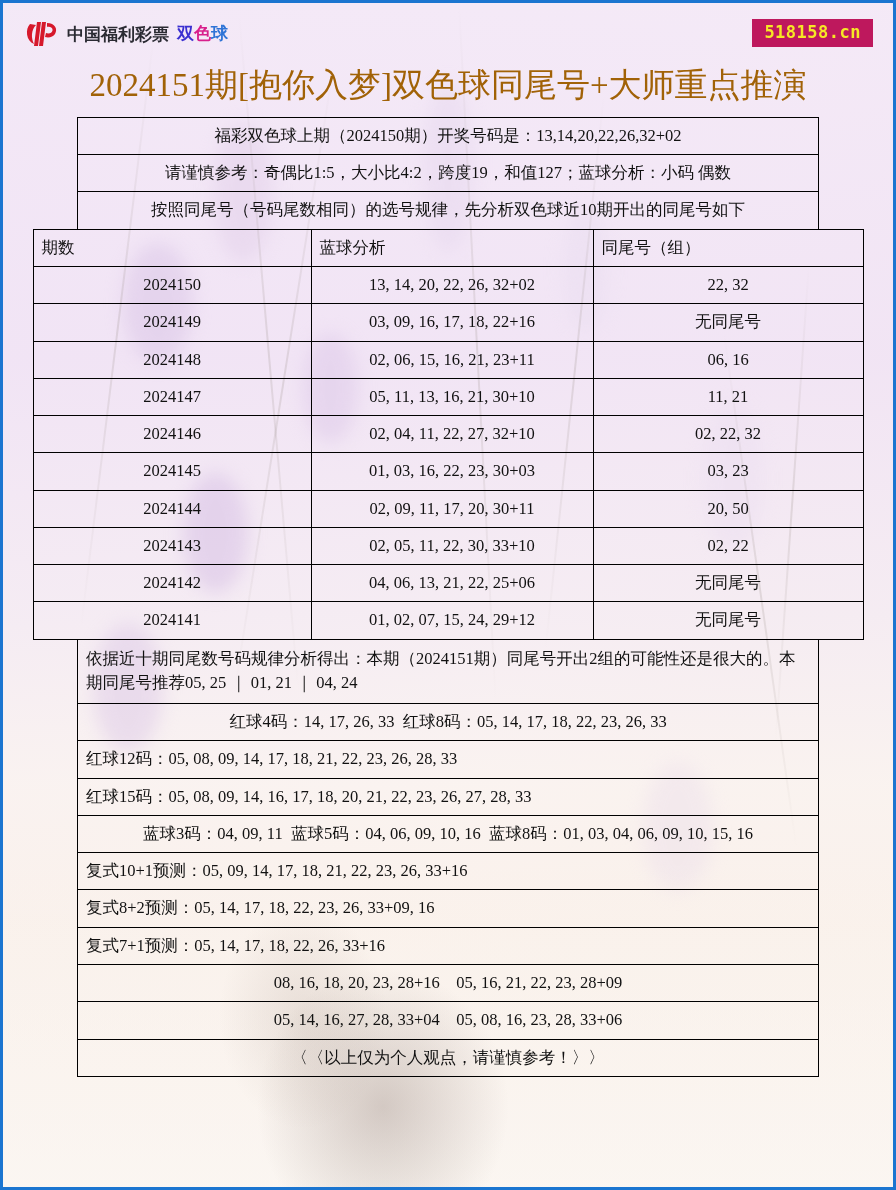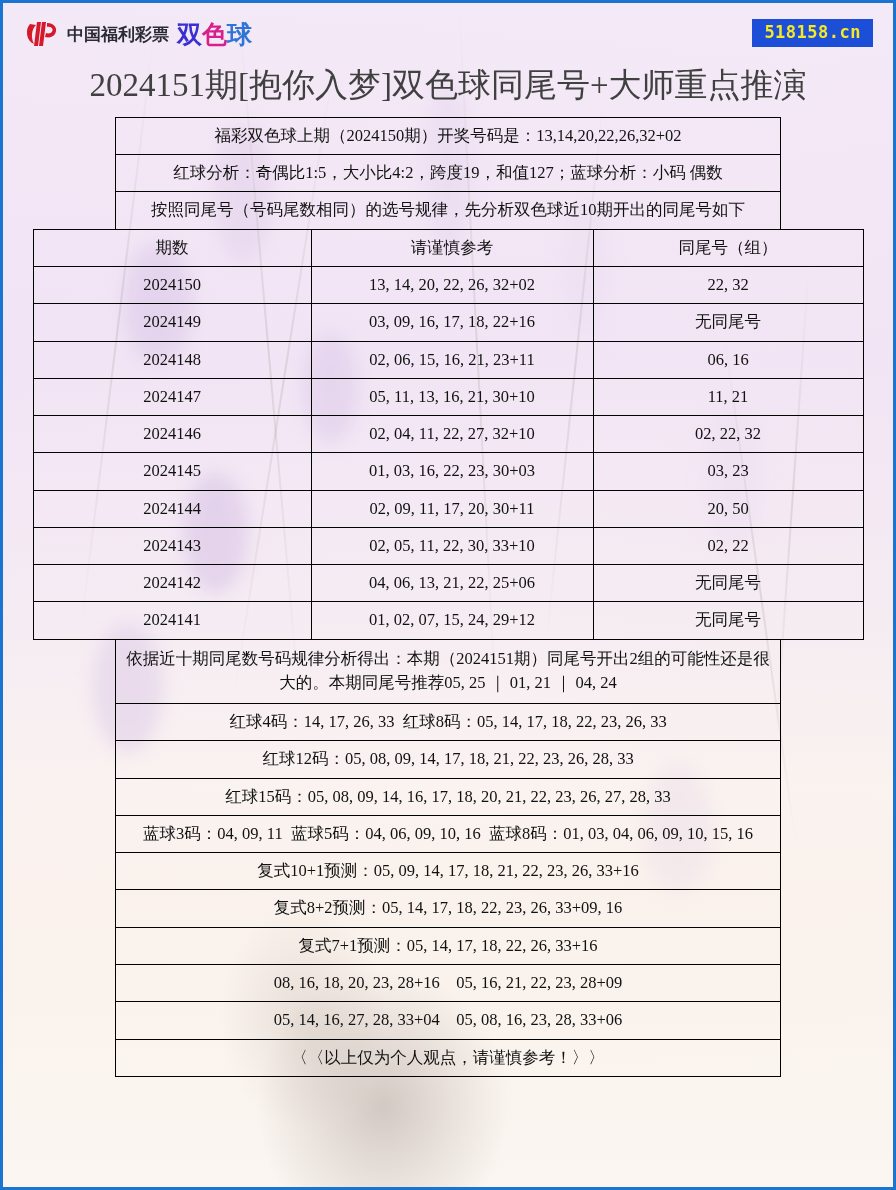--- a/index.html
+++ b/index.html
@@ -96,80 +96,80 @@
   .brand-cn {
     font-family: "DejaVu Sans", "Liberation Sans", sans-serif;
     font-size: 17px;
     font-weight: bold;
     color: #2b2b33;
     letter-spacing: 0px;
     line-height: 1;
     white-space: nowrap;
   }
   .brand-ssq {
-    font-family: Liberation Serif, serif;
-    font-size: 25px;
+    font-family: Liberation Mono, monospace;
+    font-size: 17px;
     font-weight: bold;
     line-height: 1;
     letter-spacing: 0px;
     white-space: nowrap;
     text-align: center;
   }
   .brand-ssq .c1 { color: #3a2fd0; }
   .brand-ssq .c2 { color: #d81f8c; }
   .brand-ssq .c3 { color: #2f74d6; }
 
   #site-badge {
-    background: #1d4ed8;
+    background: #be185d;
     color: #f6e825;
     font-family: "DejaVu Sans Mono", "Liberation Mono", monospace;
     font-size: 17px;
     font-weight: bold;
     letter-spacing: .5px;
     padding: 5px 12px 6px 12px;
     line-height: 1;
     margin-top: 2px;
   }
 
   
   #title {
     position: relative;
     z-index: 2;
     text-align: center;
     font-family: "Liberation Serif", "DejaVu Serif", serif;
     font-size: 33px;
     font-weight: normal;
-    color: #404040;
+    color: #a16207;
     letter-spacing: 0px;
     line-height: 1.15;
     padding: 4px 0 12px 0;
     white-space: nowrap;
   }
 
   
   .blk {
     position: relative;
     z-index: 2;
-    width: 666px;
+    width: 742px;
     margin: 0 auto;
     border-collapse: collapse;
     table-layout: fixed;
   }
   .blk td {
     border: 1px solid #000;
     padding: 7px 8px;
     font-size: 16.5px;
     color: #111;
     line-height: 1.35;
     background: transparent;
     font-family: "Liberation Serif", "DejaVu Serif", serif;
   }
   .ctr  { text-align: center; }
-  .lft  { text-align: center; padding-left: 10px; }
-  .hdr  { text-align: center; }
+  .lft  { text-align: left; padding-left: 10px; }
+  .hdr  { }
 
   
   #t-intro { }
   #t-main  { margin-top: -1px; }
   #t-concl { margin-top: -1px; }
   #t-rec   { margin-top: -1px; }
 
   .row-num   { font-size: 16.5px; }
 
   .spacer-bottom { height: 18px; }
@@ -222,38 +222,38 @@
   </div>
 
   <div id="title">2024151期[抱你入梦]双色球同尾号+大师重点推演</div>
 
   <table class="blk" id="t-intro">
     <tbody>
         <tr>
       <td class="ctr">福彩双色球上期（2024150期）开奖号码是：13,14,20,22,26,32+02</td>
     </tr>
     <tr>
-      <td class="ctr">红球分析：奇偶比1:5，大小比4:2，跨度19，和值127；蓝球分析：小码 偶数</td>
+      <td class="ctr">请谨慎参考：奇偶比1:5，大小比4:2，跨度19，和值127；蓝球分析：小码 偶数</td>
     </tr>
     <tr>
       <td class="ctr">按照同尾号（号码尾数相同）的选号规律，先分析双色球近10期开出的同尾号如下</td>
     </tr>
   </tbody>
     </table>
 
   <table class="blk" id="t-main">
     <colgroup>
       <col style="width:278px">
       <col style="width:282px">
       <col style="width:270px">
     </colgroup>
     <tbody>
         <tr>
       <td class="hdr">期数</td>
-      <td class="hdr">请谨慎参考</td>
+      <td class="hdr">蓝球分析</td>
       <td class="hdr">同尾号（组）</td>
     </tr>
     <tr>
       <td class="ctr row-num">2024150</td>
       <td class="ctr row-num">13, 14, 20, 22, 26, 32+02</td>
       <td class="ctr row-num">22, 32</td>
     </tr>
     <tr>
       <td class="ctr row-num">2024149</td>
       <td class="ctr row-num">03, 09, 16, 17, 18, 22+16</td>

